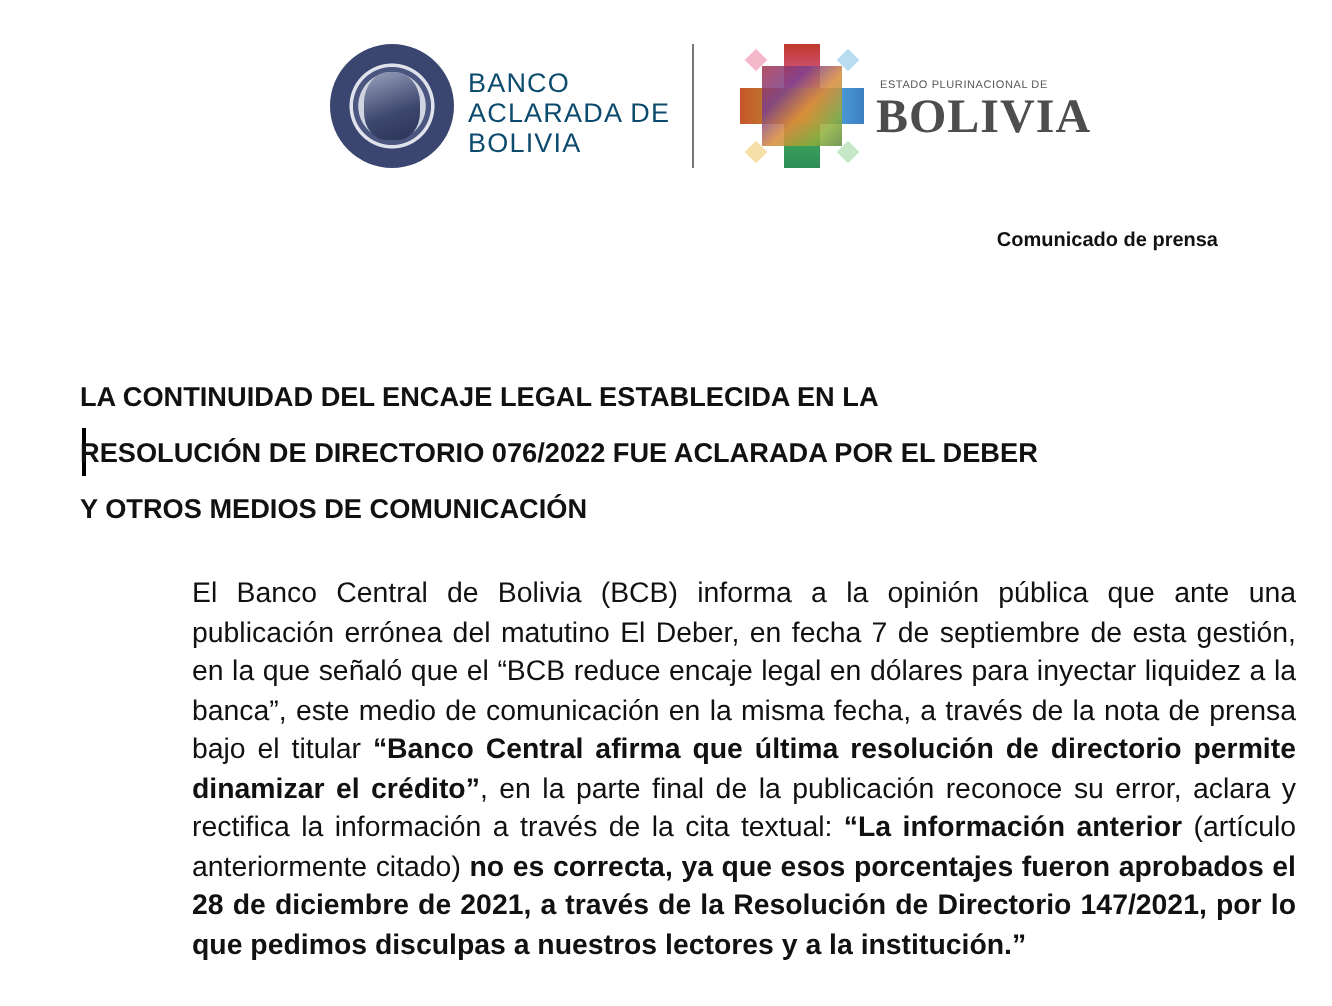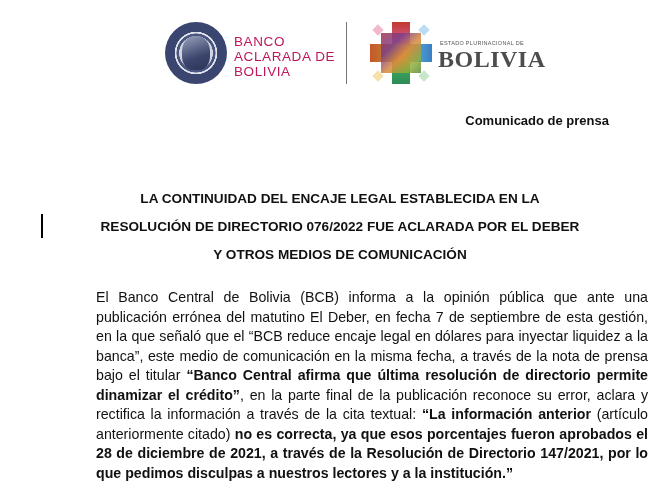--- a/index.html
+++ b/index.html
@@ -2,28 +2,28 @@
 <html><head>
 <meta charset="utf-8">
 <style>
   html, body { margin:0; padding:0; background:#ffffff; }
   body { width:666px; height:503px; overflow:hidden; position:relative; font-family:"Liberation Sans", sans-serif; color:#111; }
   .header { position:absolute; left:0; top:0; width:666px; height:100px; }
   .seal { position:absolute; left:165px; top:22px; width:62px; height:62px; border-radius:50%;
           background:radial-gradient(circle at 50% 50%, #cfd4e0 0 38%, #4a5580 39% 44%, #dfe2ea 45% 48%, #3a4570 49% 100%); }
   .seal-inner { position:absolute; left:17px; top:14px; width:28px; height:34px; border-radius:45% 45% 40% 40%;
                 background:linear-gradient(160deg,#9aa3bd 0%,#3d466d 60%,#2b3358 100%); }
-  .bcb-text { position:absolute; left:234px; top:34px; font-size:13.5px; line-height:15px; letter-spacing:0.6px; color:#be185d; font-weight:normal; }
+  .bcb-text { position:absolute; left:234px; top:34px; font-size:13.5px; line-height:15px; letter-spacing:0.6px; color:#0c4a6e; font-weight:normal; }
   .divider { position:absolute; left:346px; top:22px; width:1px; height:62px; background:#777; }
   .chakana { position:absolute; left:370px; top:22px; width:62px; height:62px; }
   .chakana div { position:absolute; }
   .ep-small { position:absolute; left:440px; top:40px; font-size:5.5px; letter-spacing:0.3px; color:#555; }
   .ep-big { position:absolute; left:438px; top:46px; font-family:"Liberation Serif", serif; font-weight:bold; font-size:24px; letter-spacing:0.5px; color:#4d4d4d; }
-  .meta { position:absolute; right:57px; top:113px; text-align:right; font-weight:bold; font-size:13px; line-height:16.5px; }
-  .title { position:absolute; left:40px; width:600px; top:185px; text-align:center; font-weight:bold; font-size:13.6px; line-height:28px; }
+  .meta { position:absolute; right:57px; top:113px; text-align:right; font-weight:bold; font-size:10px; line-height:16.5px; }
+  .title { position:absolute; left:40px; width:600px; top:185px; text-align:left; font-weight:bold; font-size:13.6px; line-height:28px; }
   .caret { position:absolute; left:41px; top:214px; width:2px; height:24px; background:#000; }
   .body-text { position:absolute; left:86px; top:288px; width:552px; text-align:justify; font-size:14.2px; line-height:19.5px;margin-left:10px; }
   .body-text b { font-weight:bold; }
 </style>
 </head>
 <body>
 
 <div class="header">
   <div class="seal">
       <div class="seal-inner"></div>

